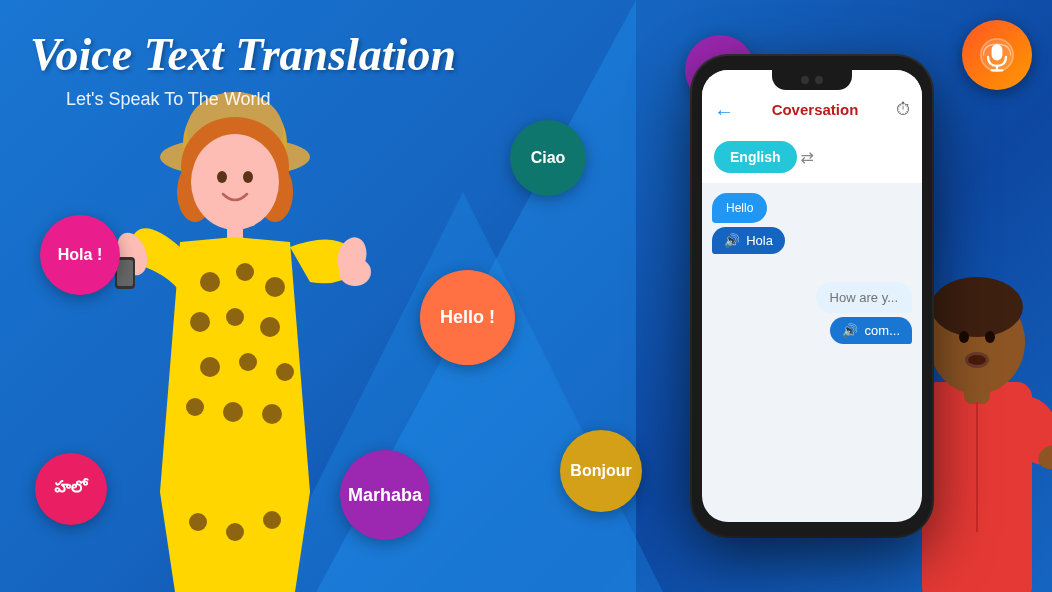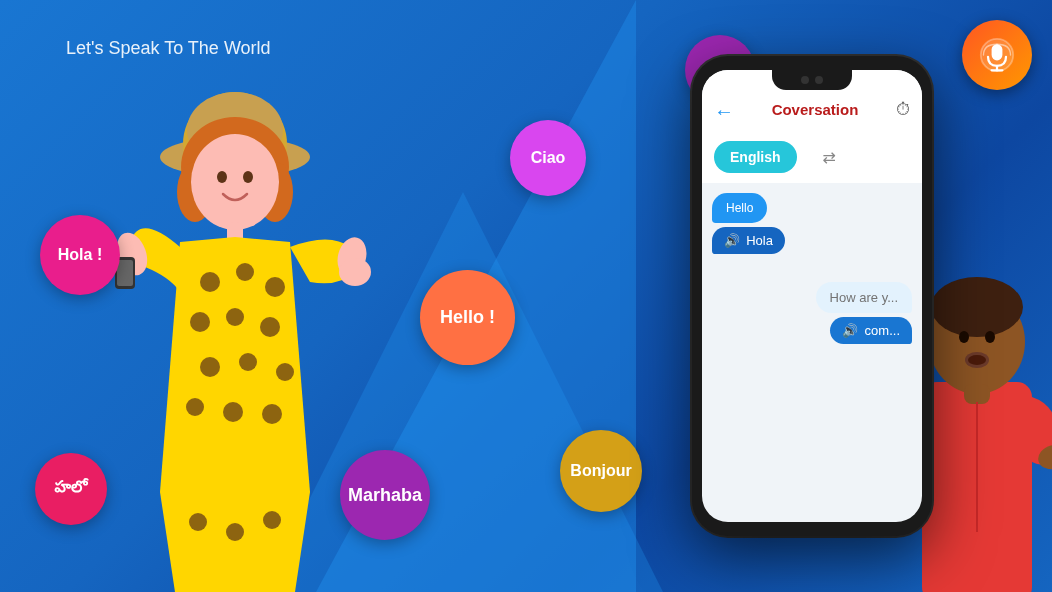--- a/index.html
+++ b/index.html
@@ -180,21 +180,21 @@
     .phone-history {
       color: #555;
       font-size: 18px;
     }
 
     .lang-selector {
       display: flex;
       align-items: center;
       padding: 10px 12px;
       background: white;
-      gap: 22px;
+      gap: 0;
     }
 
     .lang-btn {
       padding: 8px 16px;
       border-radius: 20px;
       font-size: 14px;
       font-weight: 600;
       color: white;
       background: #26C6DA;
     }
@@ -263,20 +263,21 @@
     }
   </style>
 </head>
 <body>
 
 <div class="bg-main"></div>
 <div class="bg-triangle"></div>
 <div class="bg-triangle2"></div>
 
 <div class="header-section">
+  <div class="app-title">Voice Text Translation</div>
   <div class="app-subtitle">Let's Speak To The World</div>
 </div>
 
 <div class="mic-btn">
   <svg class="mic-icon-svg" viewBox="0 0 40 40" fill="none">
 
     <circle cx="20" cy="20" r="18" fill="rgba(255,255,255,0.15)" stroke="rgba(255,255,255,0.3)" stroke-width="2"></circle>
 
     <rect x="14" y="8" width="12" height="18" rx="6" fill="white"></rect>
 
@@ -338,21 +339,21 @@
 
     <path d="M80 420 L95 520 L215 520 L230 420 Z" fill="#FFD600"></path>
     <circle cx="118" cy="450" r="9" fill="#5D3317" opacity="0.7"></circle>
     <circle cx="155" cy="460" r="9" fill="#5D3317" opacity="0.7"></circle>
     <circle cx="192" cy="448" r="9" fill="#5D3317" opacity="0.7"></circle>
   </svg>
 </div>
 
 <div id="bubbles-container">
     <div class="bubble" style="top: 215px; left: 40px; width: 80px; height: 80px; background: rgb(233, 30, 140); font-size: 16px;">Hola !</div>
-    <div class="bubble" style="top: 120px; left: 510px; width: 76px; height: 76px; background: #d946ef; font-size: 16px;">Ciao</div>
+    <div class="bubble" style="top: 120px; left: 510px; width: 76px; height: 76px; background: #0f766e; font-size: 16px;">Ciao</div>
     <div class="bubble" style="top: 35px; left: 685px; width: 70px; height: 70px; background: rgb(156, 39, 176); font-size: 16px;">ola !</div>
     <div class="bubble" style="top: 270px; left: 420px; width: 95px; height: 95px; background: rgb(255, 112, 67); font-size: 18px;">Hello !</div>
     <div class="bubble" style="top: 453px; left: 35px; width: 72px; height: 72px; background: rgb(233, 30, 99); font-size: 16px;">హలో</div>
     <div class="bubble" style="top: 450px; left: 340px; width: 90px; height: 90px; background: rgb(156, 39, 176); font-size: 18px;">Marhaba</div>
     <div class="bubble" style="top: 430px; left: 560px; width: 82px; height: 82px; background: rgb(212, 160, 23); font-size: 16px;">Bonjour</div>
   </div>
 
 <div class="phone-container">
   <div class="phone-frame">
     <div class="phone-notch">

